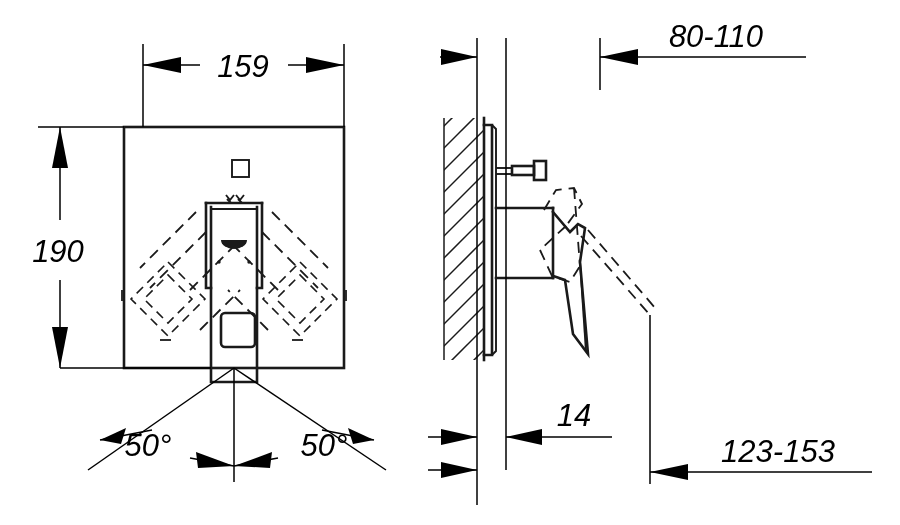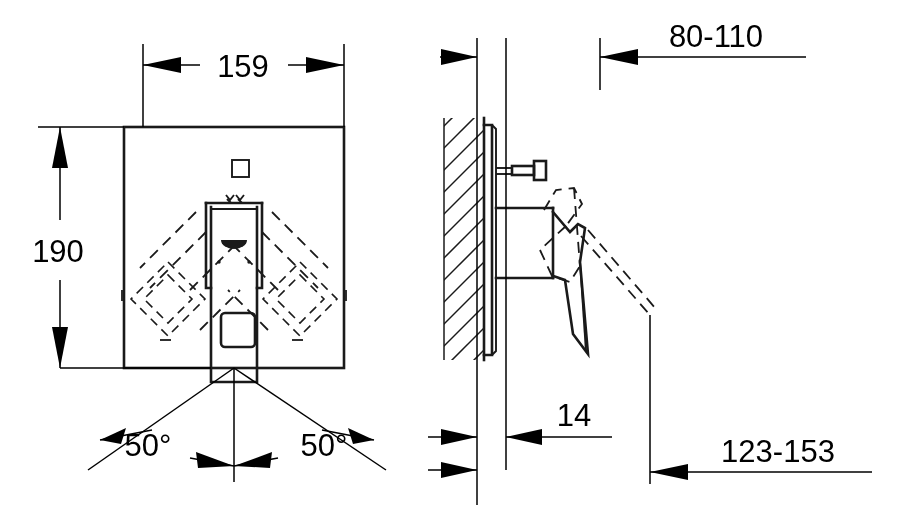--- a/index.html
+++ b/index.html
@@ -7,20 +7,21 @@
     padding: 0;
     background: #ffffff;
   }
   #canvas-wrap {
     position: relative;
     width: 900px;
     height: 519px;
     background: #ffffff;
     overflow: hidden;
     font-family: "Liberation Sans", sans-serif;
+    font-style: italic;
   }
   svg#drawing {
     position: absolute;
     left: 0;
     top: 0;
     width: 900px;
     height: 525px;
     display: block;
   }
   .dim-text {

